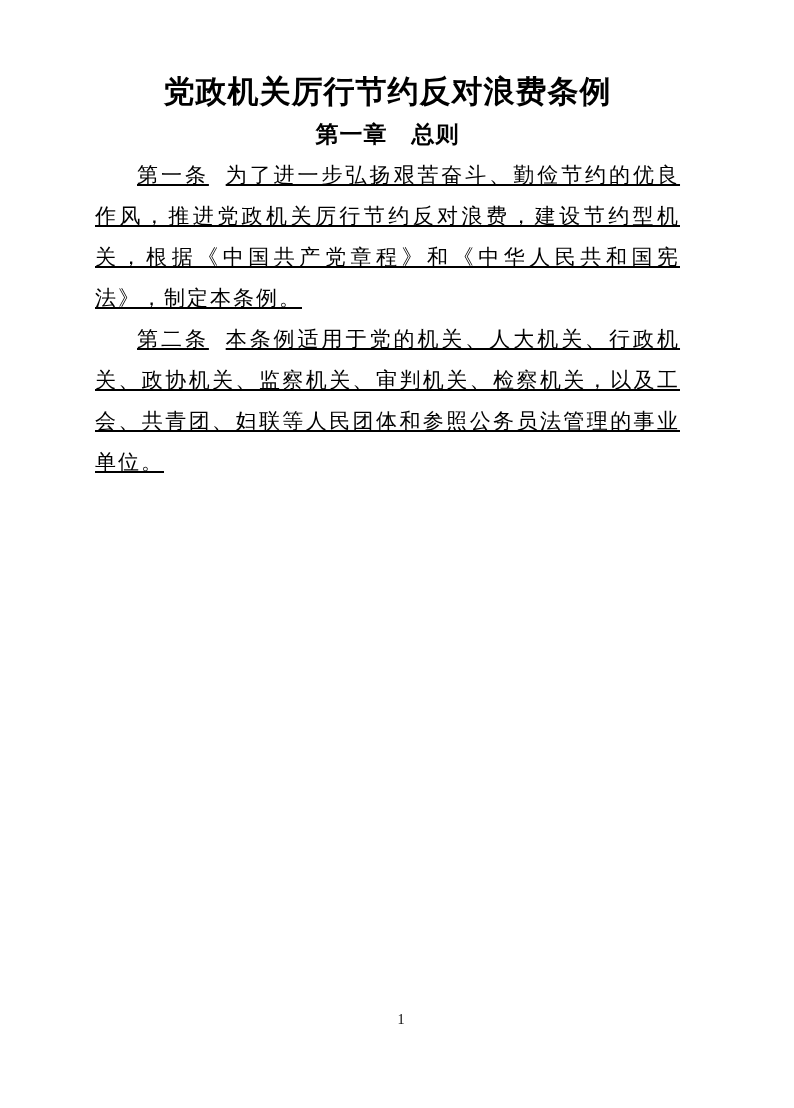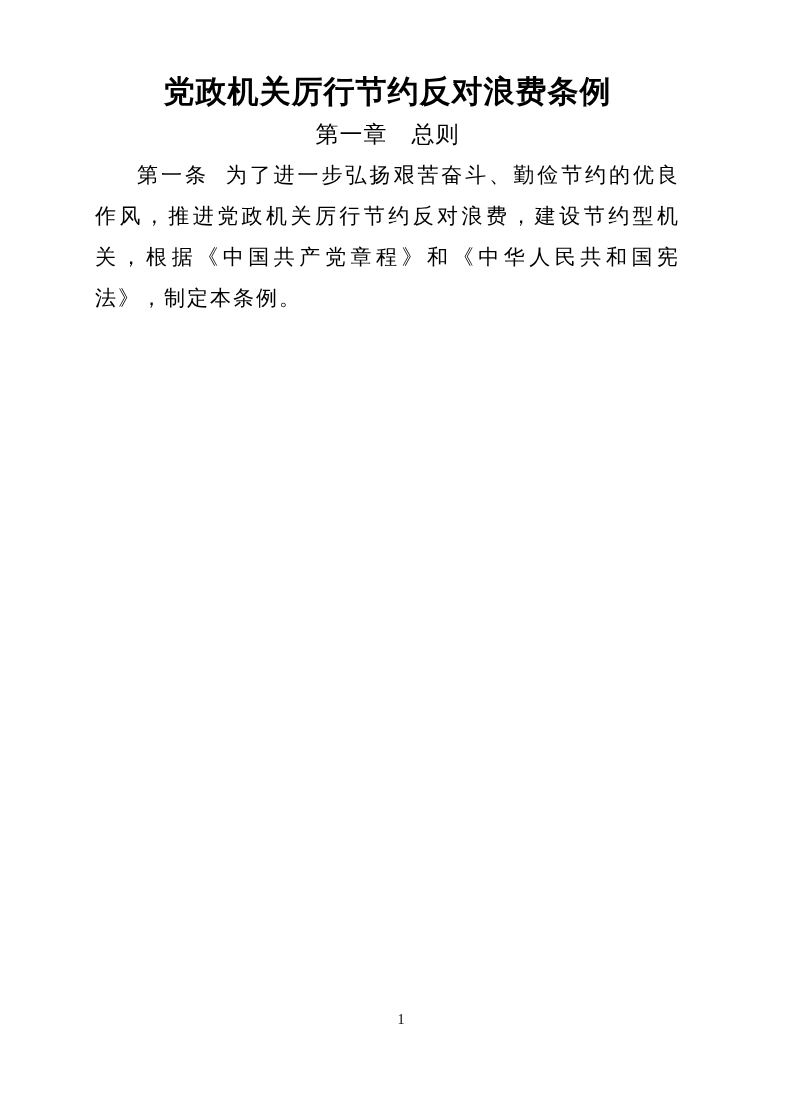--- a/index.html
+++ b/index.html
@@ -33,34 +33,35 @@
     font-size: 21px;
     line-height: 41px;
     letter-spacing: 2px;
     text-align: justify;
     text-justify: inter-character;
     text-indent: 2em;
   }
   .chapter-heading {
     margin: 0;
     font-family: "Liberation Sans", sans-serif;
-    font-weight: 400;
+    font-weight: 700;
     font-size: 23px;
     line-height: 41px;
     letter-spacing: 1px;
     text-align: center;
   }
   .article {
     margin: 0;
     font-size: 21px;
     line-height: 41px;
     letter-spacing: 2px;
     text-align: justify;
     text-justify: inter-character;
     text-indent: 2em;
+    text-decoration: underline;
   }
   .article.justify-last {
     text-align-last: justify;
   }
   .article-label.gap-narrow { margin-right: 0.8em; }
   .article-label.gap-wide   { margin-right: 1.6em; }
   .page-number {
     position: absolute;
     left: 8px;
     right: 0;
@@ -78,18 +79,21 @@
 
   <h1 class="doc-title">党政机关厉行节约反对浪费条例</h1>
 
 
   <h2 class="chapter-heading">第一章　总则</h2>
 
   <p class="article">
     <span class="article-label gap-narrow">第一条</span><span>为了进一步弘扬艰苦奋斗、勤俭节约的优良作风，推进党政机关厉行节约反对浪费，建设节约型机关，根据《中国共产党章程》和《中华人民共和国宪法》，制定本条例。</span>
   </p>
 
+  <p class="article">
+    <span class="article-label gap-narrow">第二条</span><span>本条例适用于党的机关、人大机关、行政机关、政协机关、监察机关、审判机关、检察机关，以及工会、共青团、妇联等人民团体和参照公务员法管理的事业单位。</span>
+  </p>
 
 
 
   <div class="page-number">1</div>
 
 </div>
 
 </body></html>

